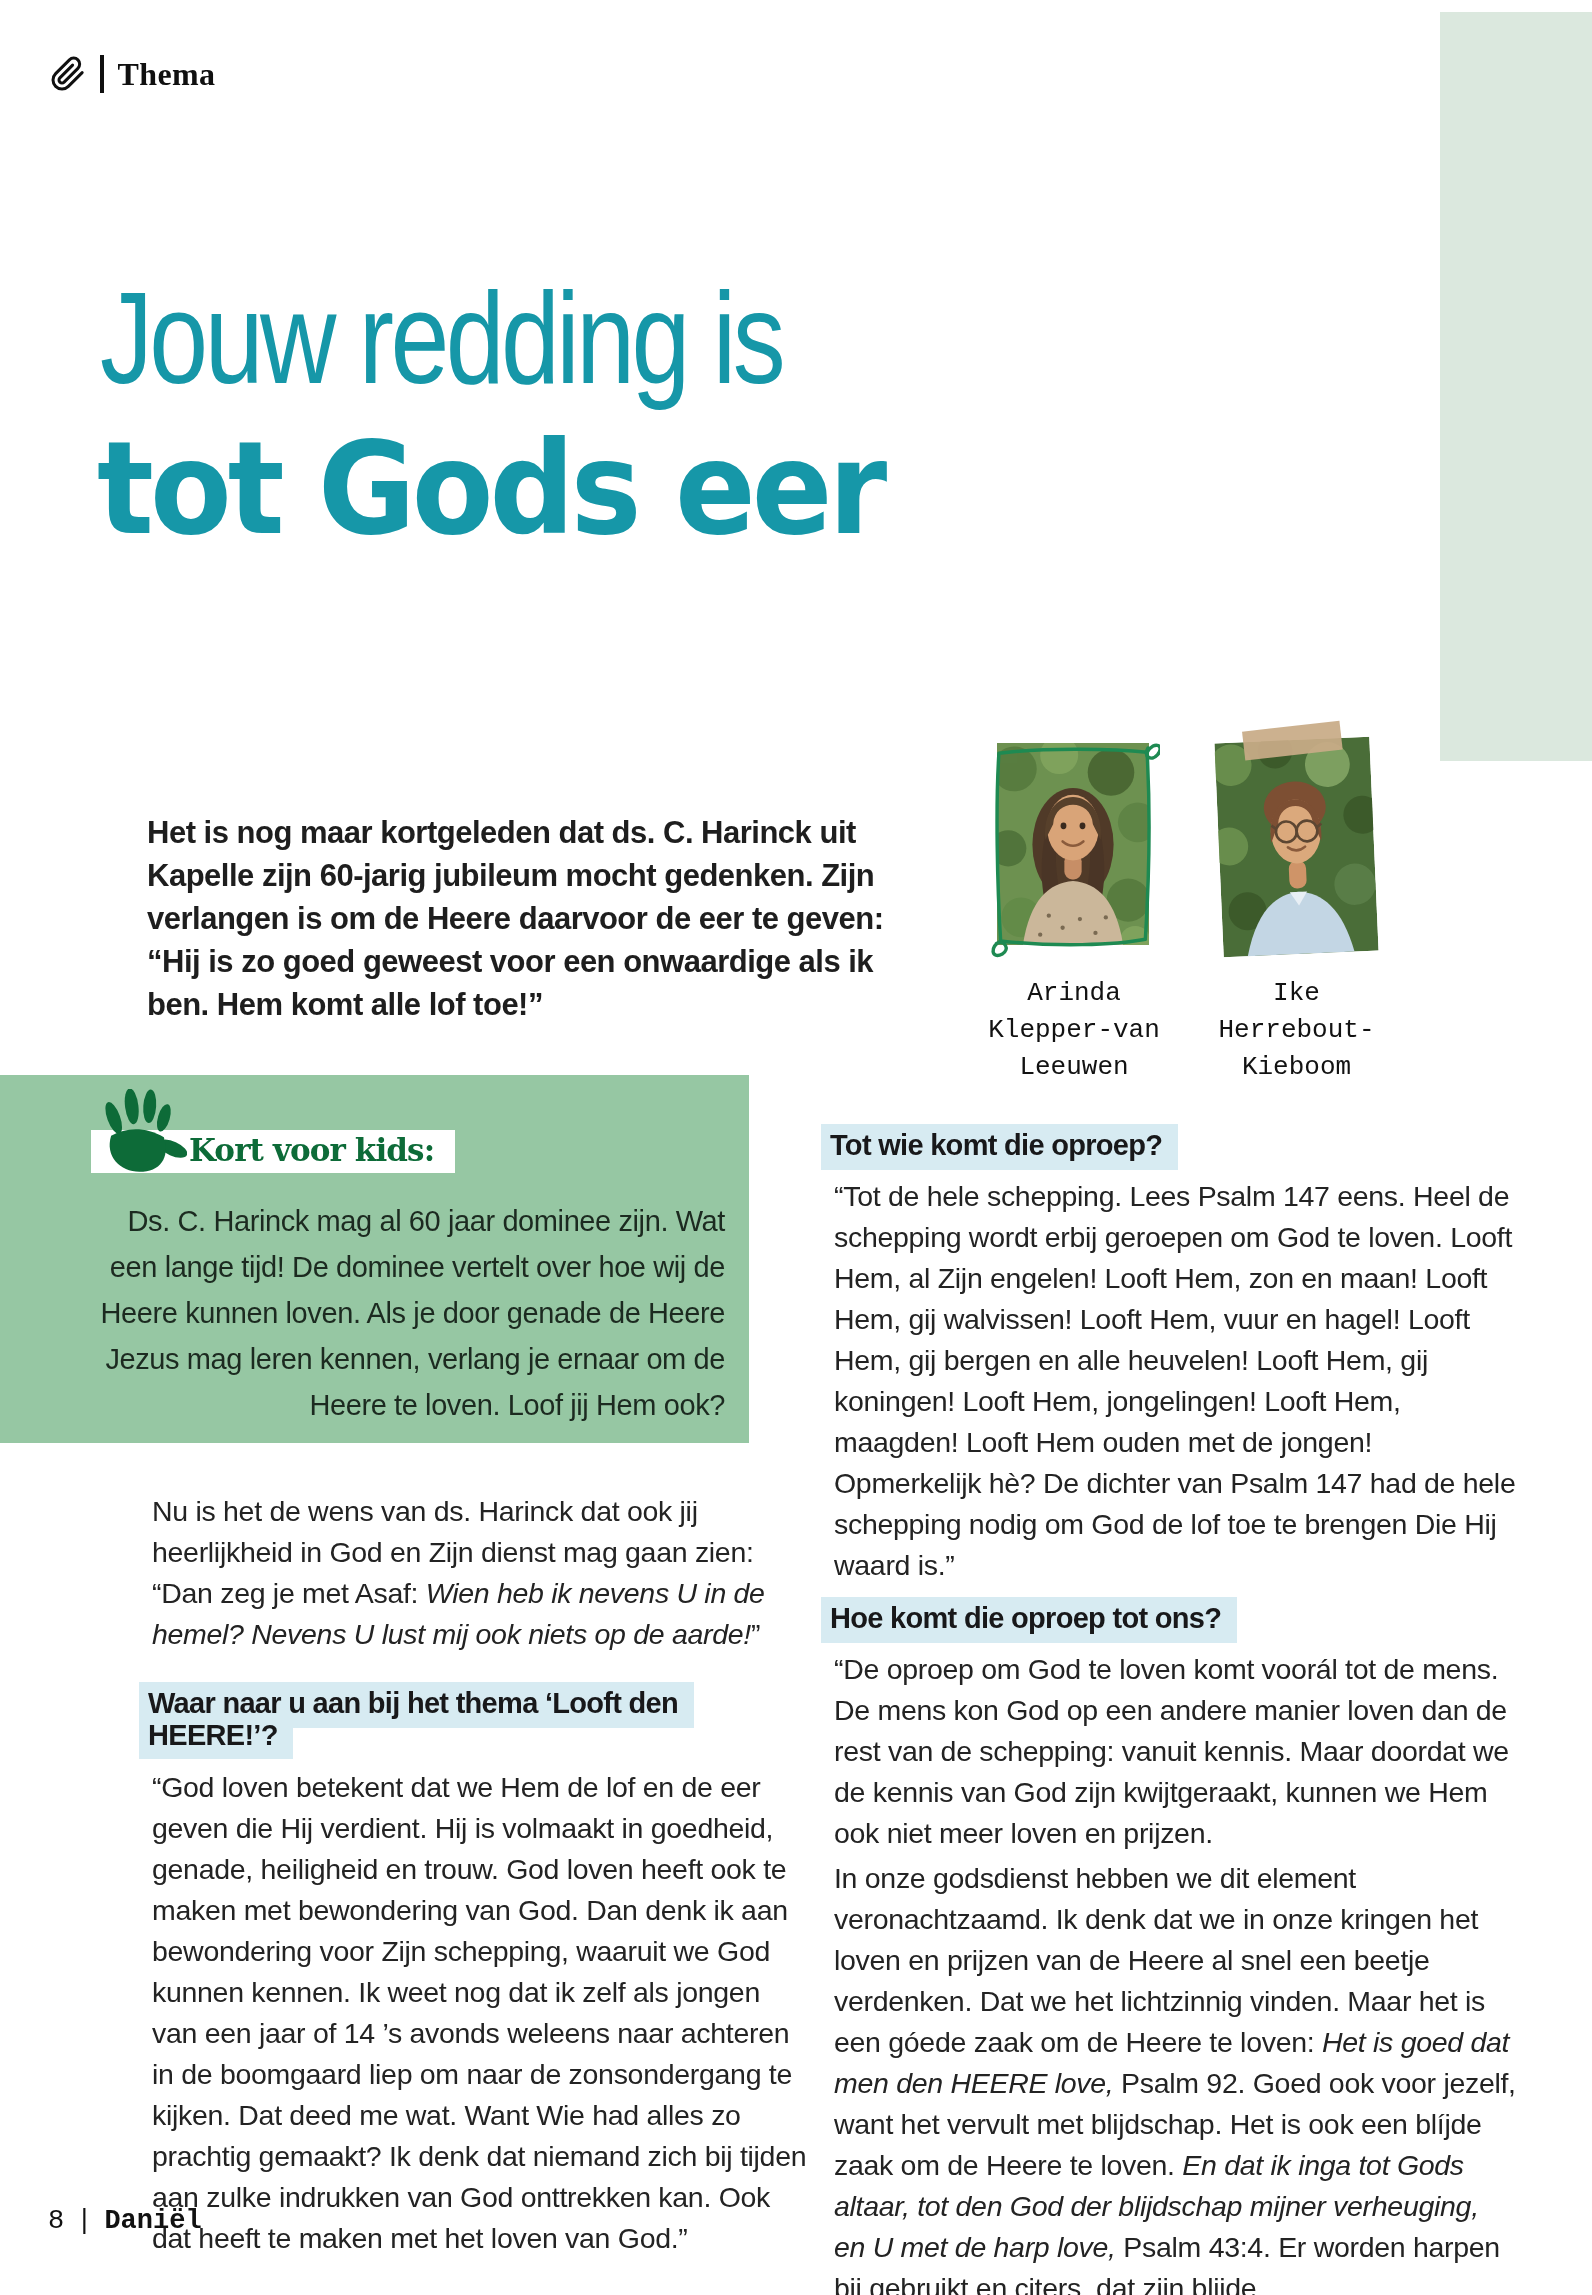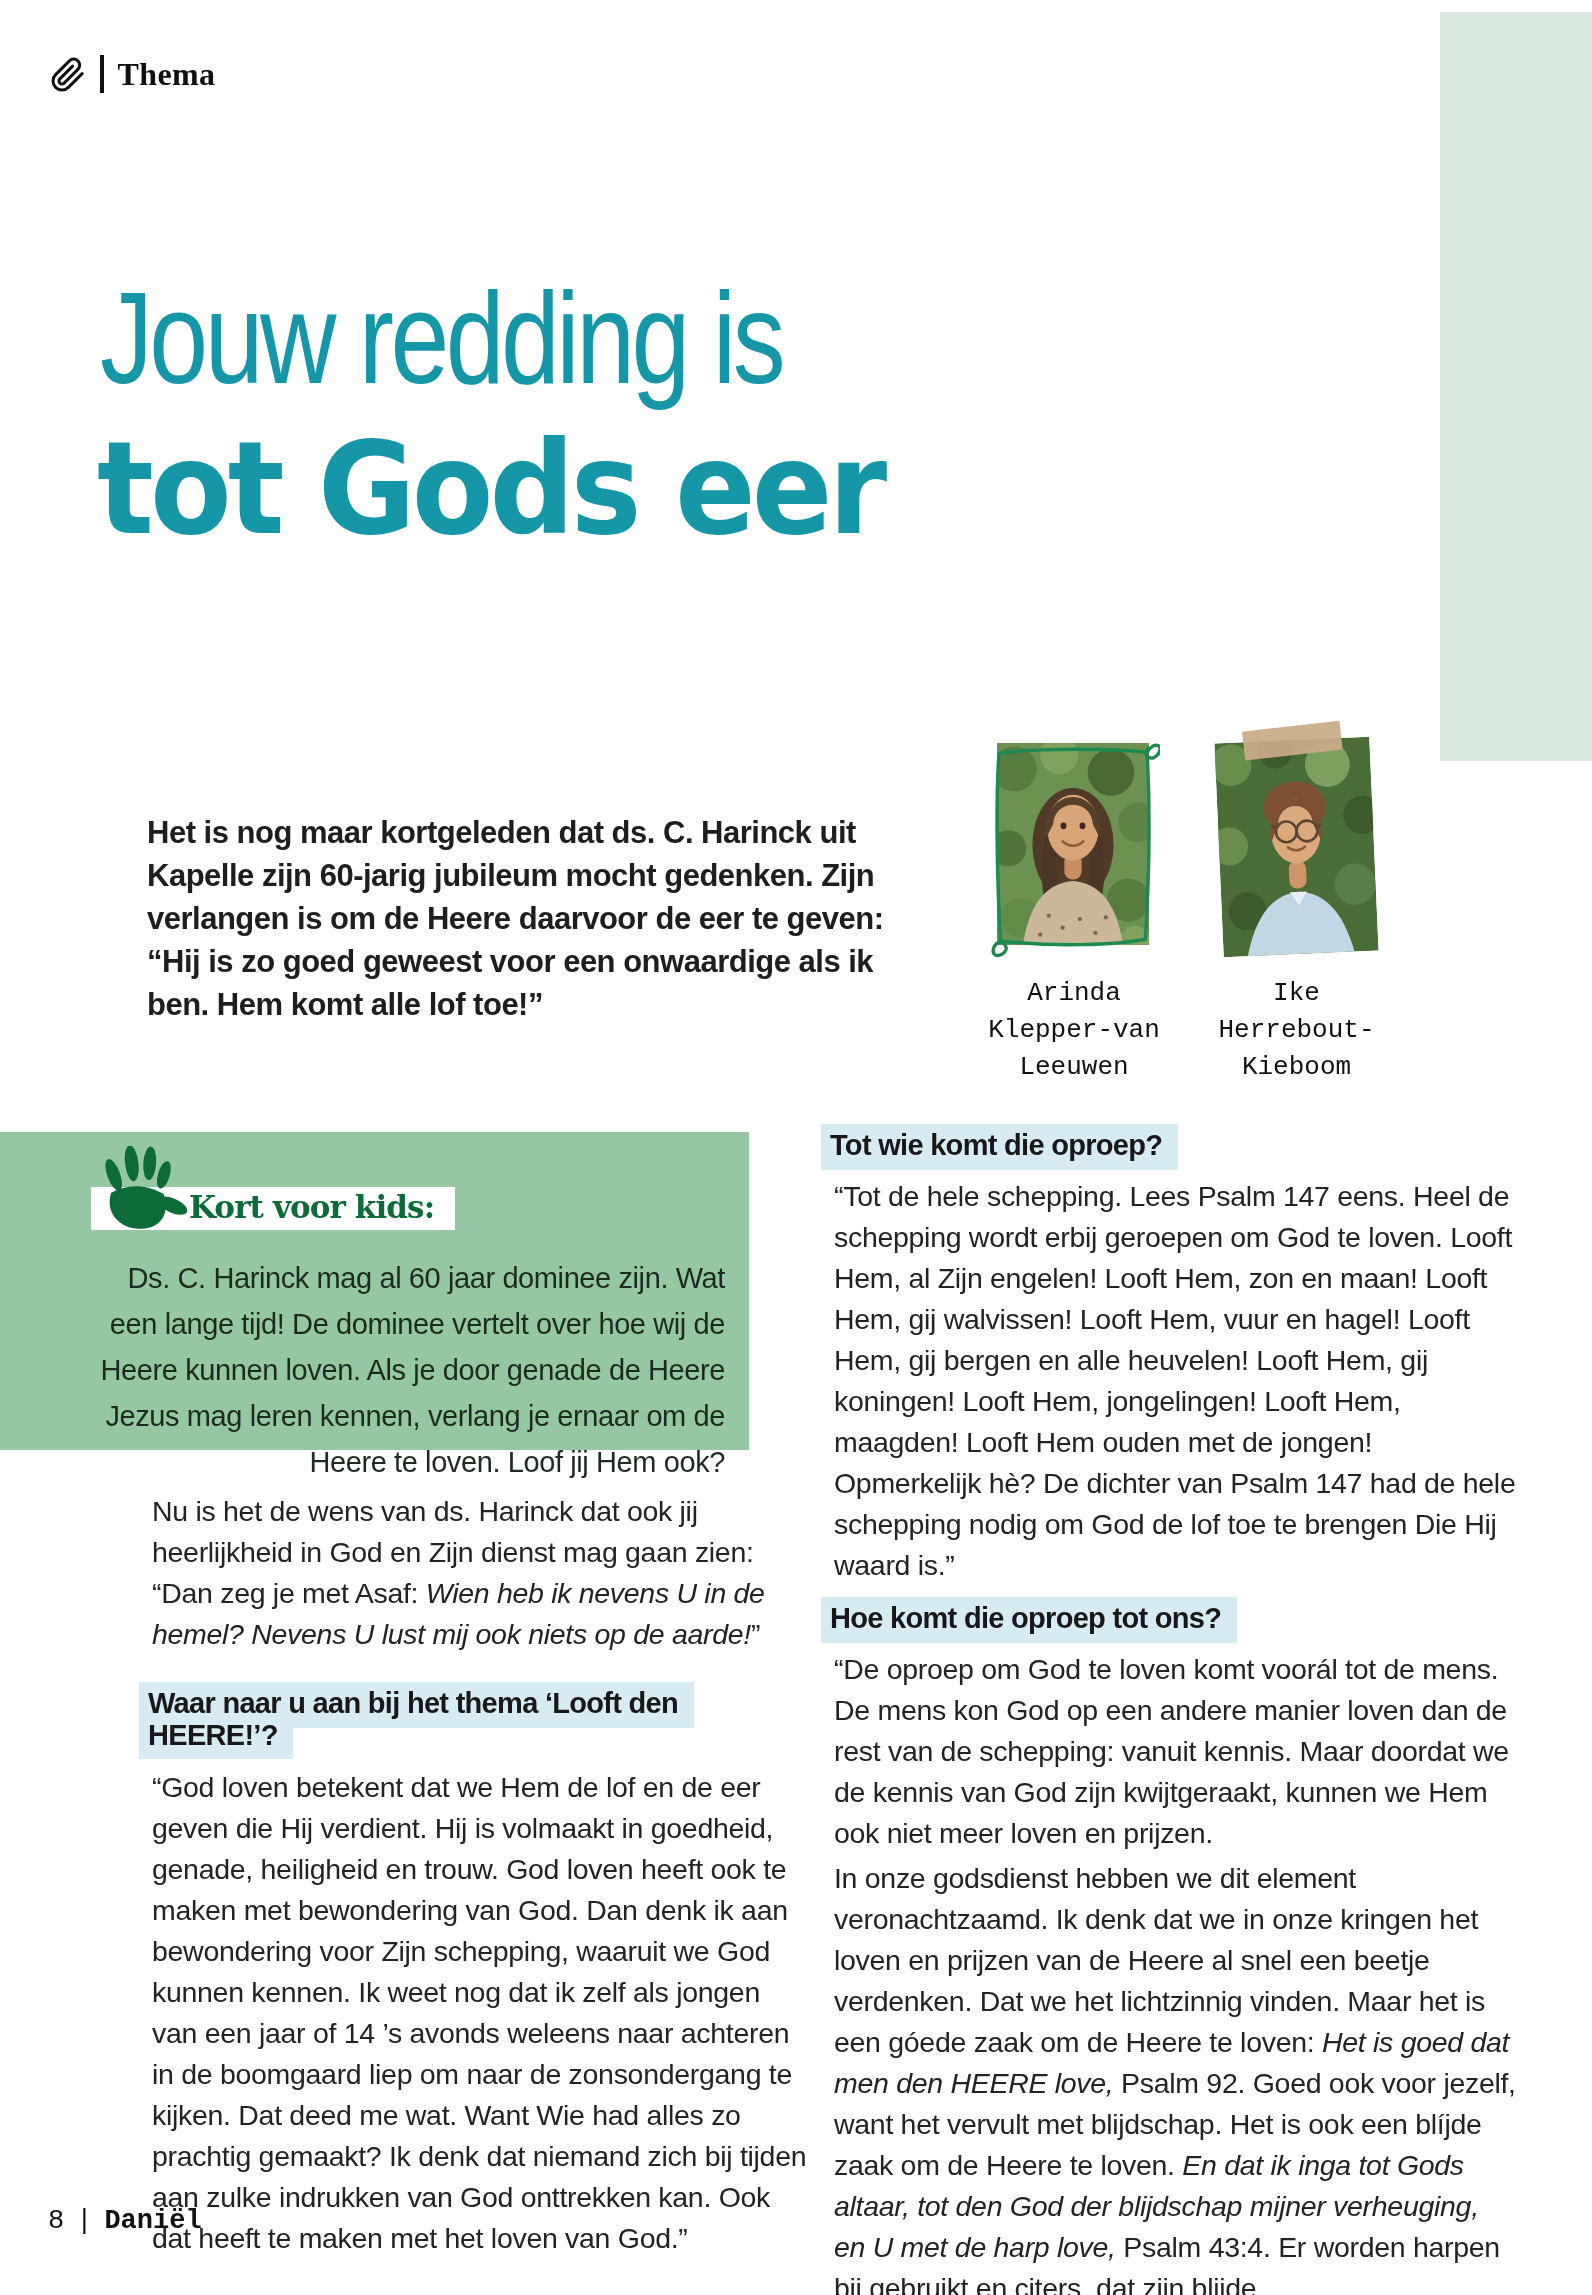--- a/index.html
+++ b/index.html
@@ -15,21 +15,21 @@
   *{box-sizing:border-box;}
   html,body{margin:0;padding:0;}
   body{background:#888;}
   .page{
     position:relative;width:1592px;height:2295px;background:#ffffff;
     font-family:"Liberation Sans",sans-serif;color:var(--body-text);
     overflow:hidden;margin:0 auto;
   }
 
   
-  .topbar{position:absolute;left:50px;top:55px;display:flex;align-items:flex-end;gap:14px;}
+  .topbar{position:absolute;left:50px;top:55px;display:flex;align-items:center;gap:14px;}
   .topbar svg{display:block;}
   .topbar .divider{width:3.5px;height:38px;background:#101010;}
   .section-label{font-family:"Liberation Serif",serif;font-weight:700;font-size:32px;color:#101010;letter-spacing:0.4px;}
 
   
   .green-block{position:absolute;right:0;top:12px;width:152px;height:749px;background:var(--mint-panel);}
 
   
   .title-1{
     position:absolute;left:100px;top:274px;margin:0;
@@ -55,21 +55,21 @@
   .fig-ike{position:absolute;left:1219px;top:740px;width:155px;height:214px;transform:rotate(-2.5deg);}
   .fig-ike .portrait{position:absolute;left:0;top:0;width:100%;height:100%;}
   .tape{position:absolute;left:50%;top:-14px;width:98px;height:29px;background:var(--tape);
     transform:translateX(-50%) rotate(-4deg);opacity:.93;}
   .caption{position:absolute;text-align:center;font-family:"Liberation Mono",monospace;
     font-size:26px;line-height:37px;color:#121212;}
   .caption-a{left:953px;top:975px;width:242px;}
   .caption-b{left:1198px;top:975px;width:197px;}
 
   
-  .kids-box{position:absolute;left:0;top:1132px;width:749px;height:318px;background:var(--kids-green);}
+  .kids-box{position:absolute;left:0;top:1075px;width:749px;height:368px;background:var(--kids-green);}
   .kids-hand{position:absolute;left:97px;top:14px;width:90px;height:86px;}
   .kids-band{position:absolute;left:91px;top:55px;height:43px;background:#ffffff;
     display:flex;align-items:center;padding:0 21px 3.5px 98px;}
   .kids-title{font-family:"DejaVu Serif",serif;font-weight:700;font-size:31px;color:var(--dark-green);
     letter-spacing:-0.9px;white-space:nowrap;}
   .kids-body{position:absolute;left:93px;top:123px;width:632px;margin:0;
     font-size:29px;line-height:46px;letter-spacing:-0.4px;color:#1c2a20;text-align:right;}
 
   
   .col{position:absolute;}

